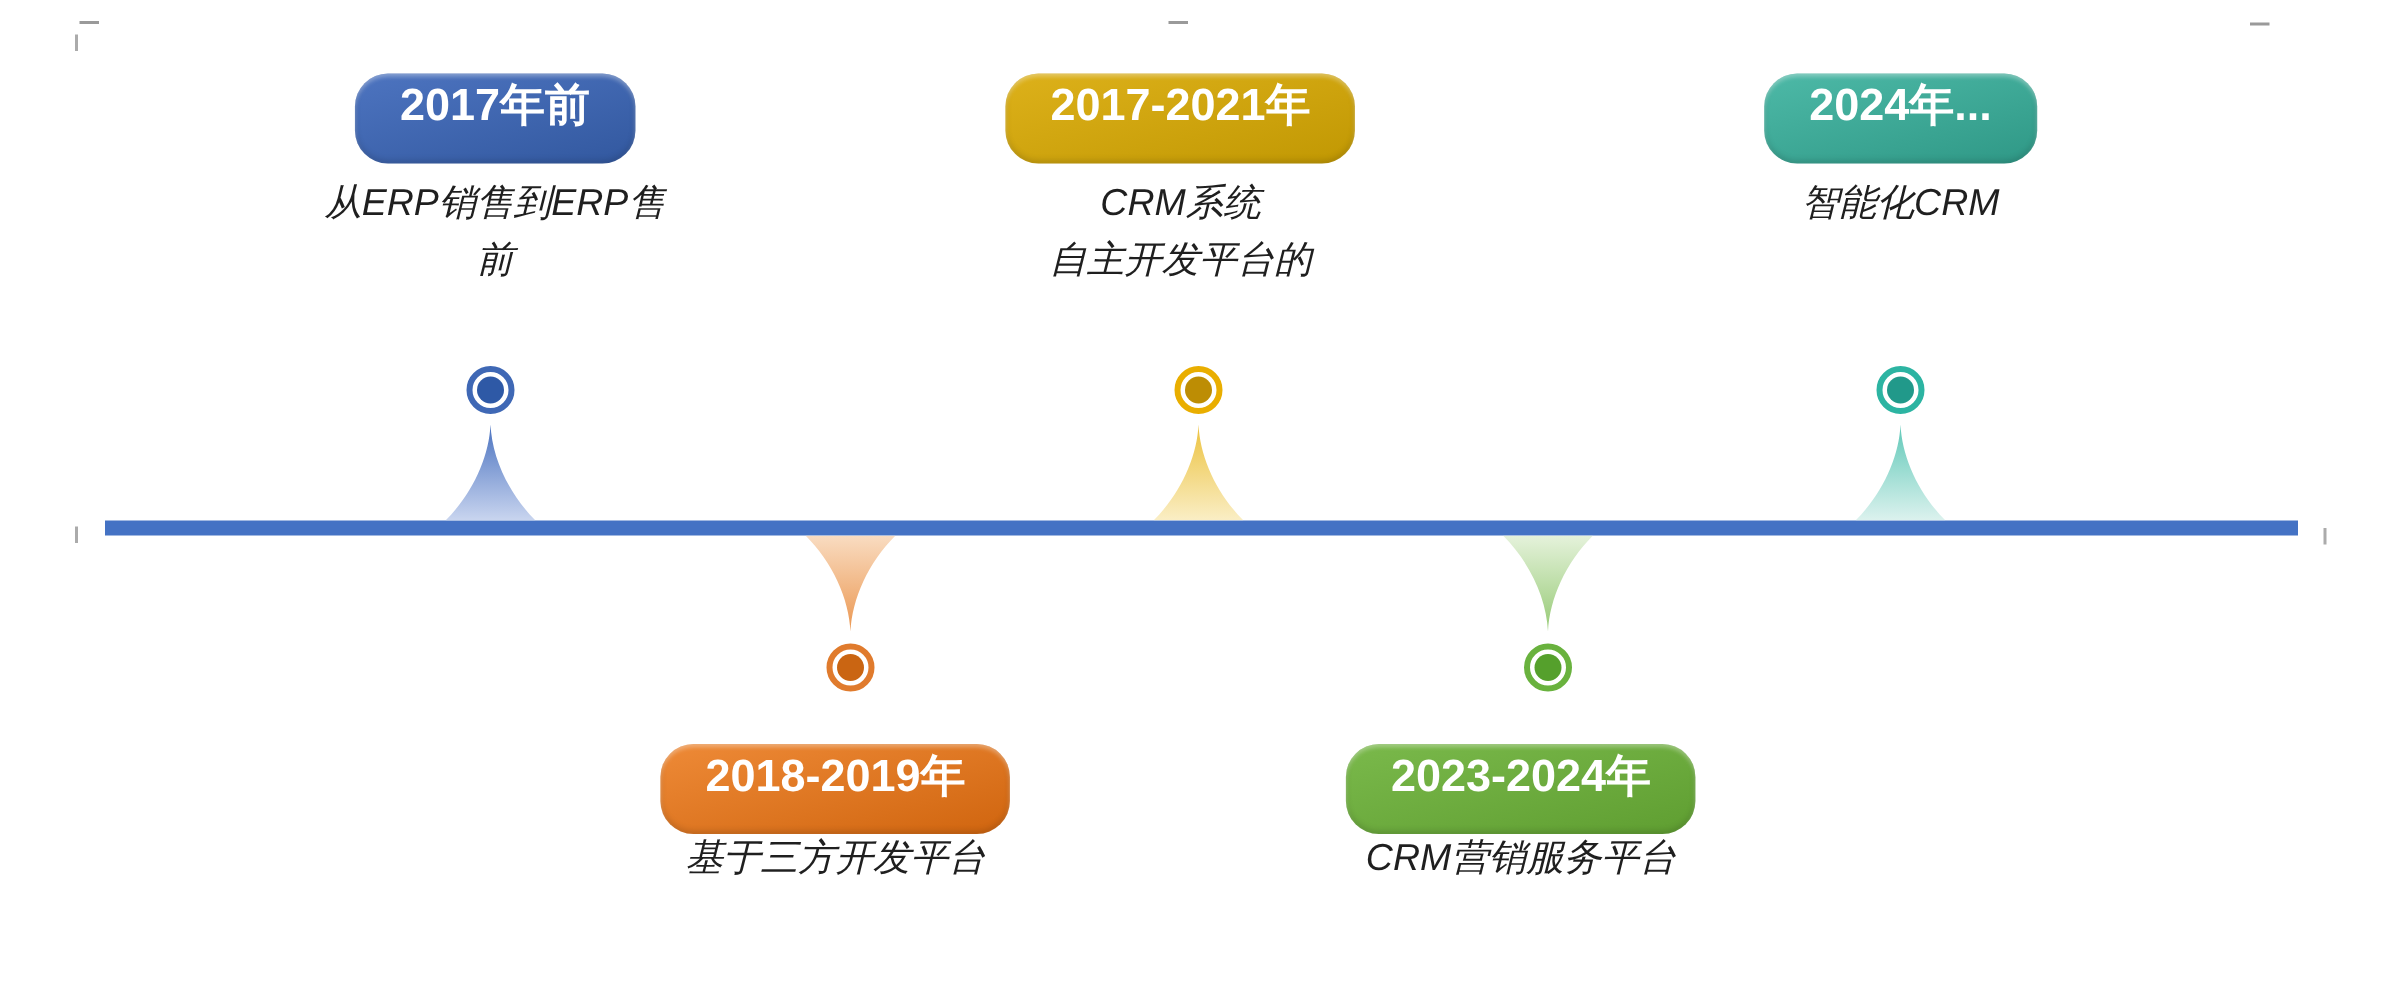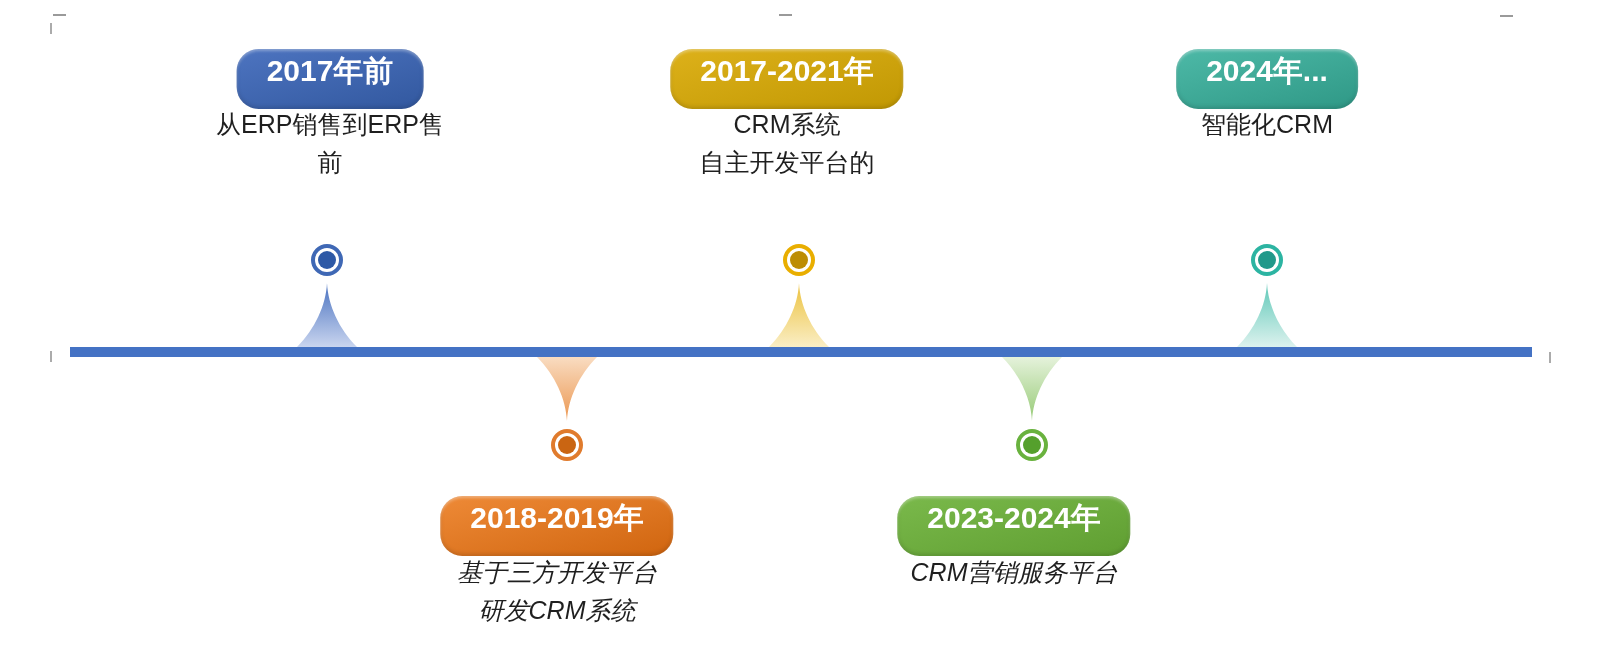--- a/index.html
+++ b/index.html
@@ -24,21 +24,21 @@
     box-shadow:inset 0 2px 3px rgba(255,255,255,.35), inset 0 -2px 4px rgba(0,0,0,.15);
   }
   .ms.top .pill{top:49px;}
   .ms.bottom .pill{top:496px;}
 
   .desc{
     position:absolute;left:var(--cx);transform:translateX(-50%);
     text-align:center;font-size:25px;line-height:38px;color:#1f1f1f;
   }
   .desc div{white-space:nowrap;}
-  .ms.top .desc{top:105px;}
+  .ms.top .desc{top:116px;font-style:italic;}
   .ms.bottom .desc{top:553px;font-style:italic;}
 
   .dot{
     position:absolute;left:var(--mx);transform:translateX(-50%);
     width:32px;height:32px;box-sizing:border-box;border-radius:50%;
     border:4px solid var(--ring);background:#ffffff;
     display:flex;align-items:center;justify-content:center;
   }
   .dot-inner{width:18px;height:18px;border-radius:50%;
     background:radial-gradient(circle at 35% 35%, var(--dot), var(--dot));}
@@ -81,21 +81,20 @@
     <div class="dot">
         <div class="dot-inner"></div>
       </div>
     <div class="spike up"></div>
   </div>
 
   <div class="ms bottom" style="--cx: 557px; --mx: 567px; --pill-from: #ee8a37; --pill-to: #d0650f; --ring: #e07b2d; --dot: #ca6512; --spike-tip: #eb9751; --spike-base: #f9dcc1;">
     <div class="pill">2018-2019年</div>
     <div class="desc">
       <div>基于三方开发平台</div>
-      <div>研发CRM系统</div>
     </div>
     <div class="dot">
         <div class="dot-inner"></div>
       </div>
     <div class="spike down"></div>
   </div>
 
   <div class="ms top" style="--cx: 787px; --mx: 799px; --pill-from: #ddb11a; --pill-to: #c19803; --ring: #e9ae00; --dot: #bd8d04; --spike-tip: #ecc23e; --spike-base: #faeec5;">
     <div class="pill">2017-2021年</div>
     <div class="desc">

